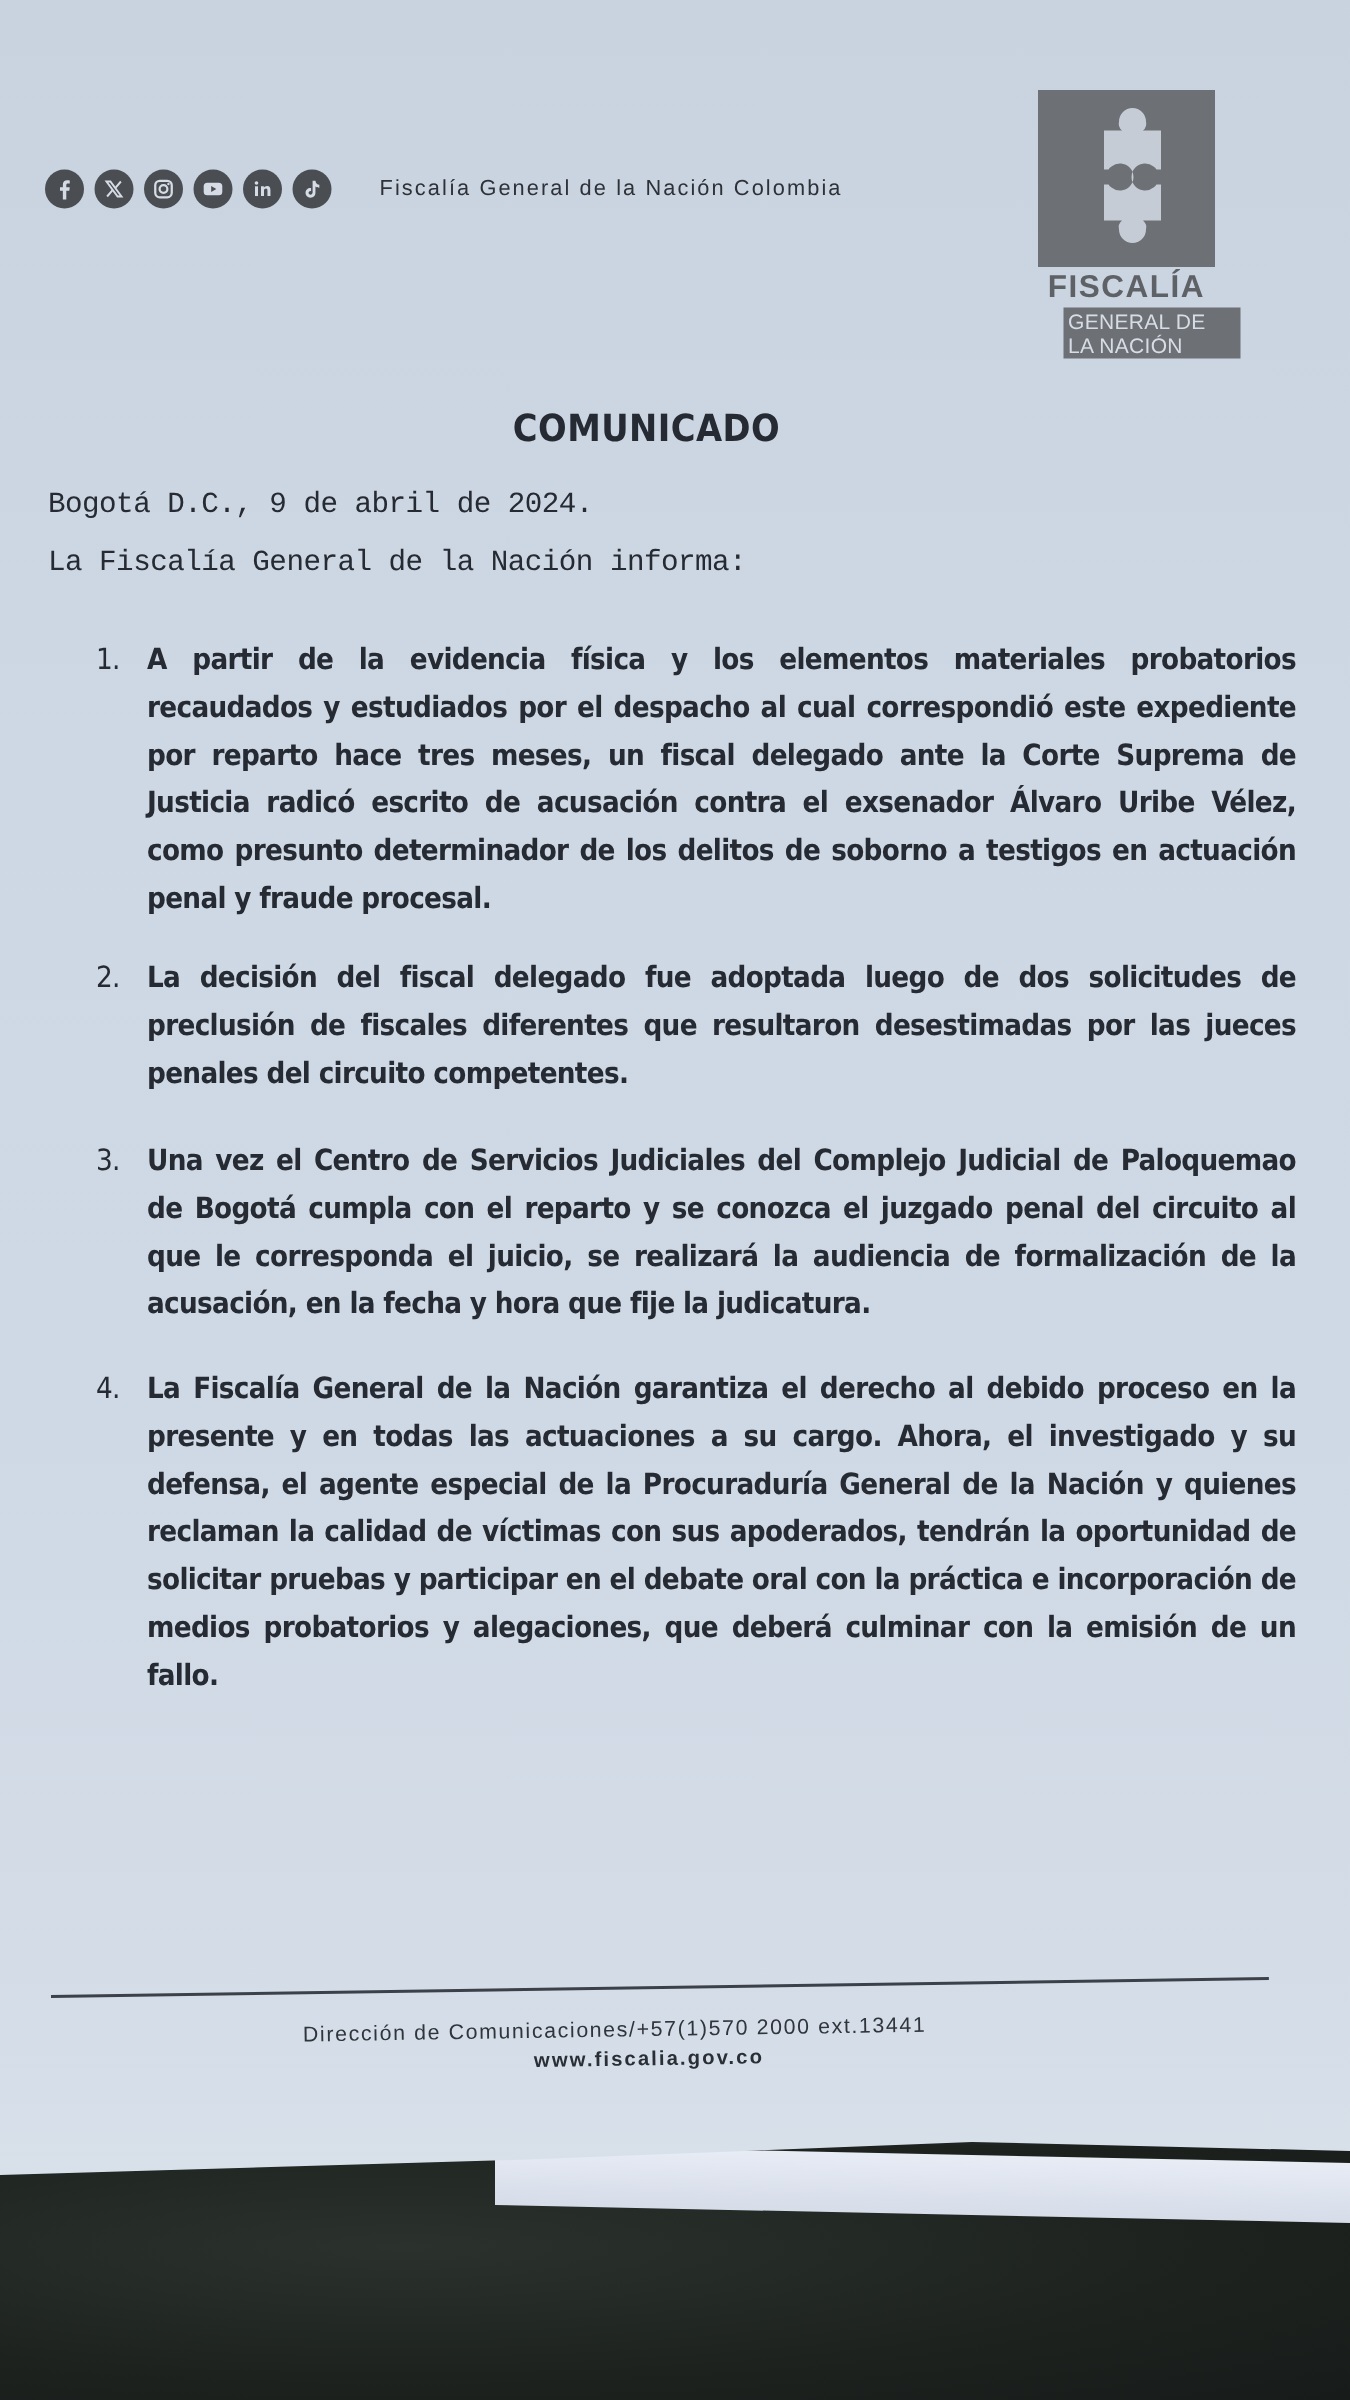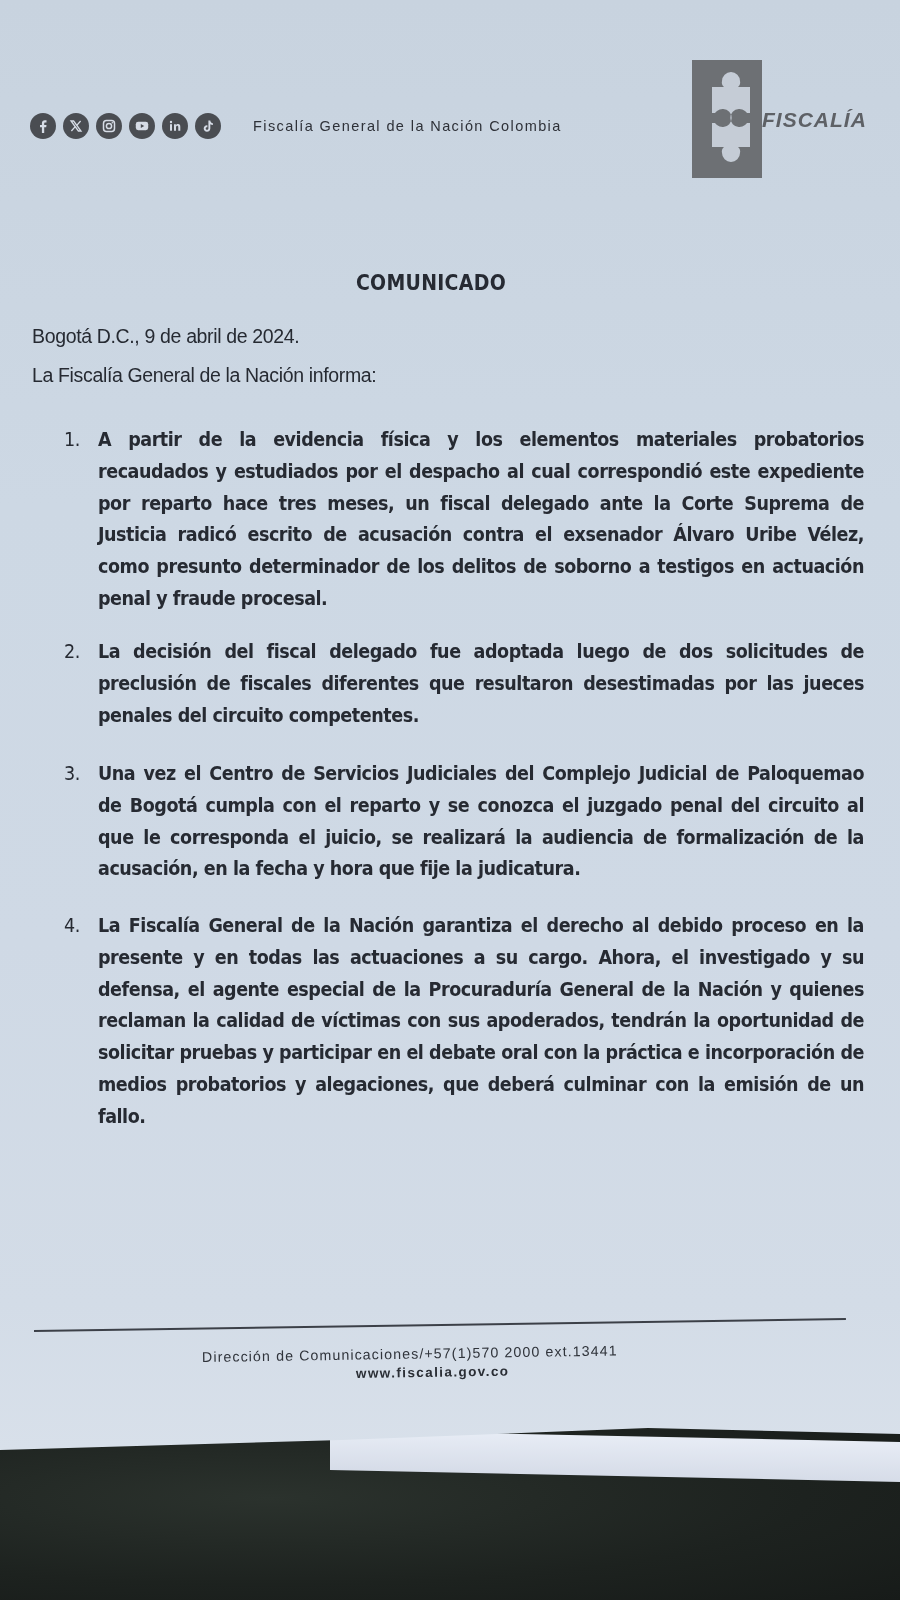--- a/index.html
+++ b/index.html
@@ -44,46 +44,46 @@
       margin-right: 7px;
     }
     .social-icon svg { width: 16px; height: 16px; }
     .header-org {
       margin-left: 25px;
       font-family: "Liberation Sans", sans-serif;
       font-size: 14.5px; letter-spacing: 1.4px; color: #2e3138;
     }
     .logo {
       position: absolute; left: 692px; top: 60px; width: 118px;
-      display: flex; align-items: center; font-style: italic;
+      display: flex; flex-direction: column; align-items: center;
     }
     .logo-square {
       width: 118px; height: 118px; background: #6d7074;
       display: flex; align-items: center; justify-content: center;
     }
     .logo-word {
       margin-top: 2px;
       font-family: "Liberation Sans", sans-serif; font-weight: bold;
       font-size: 21px; letter-spacing: 1px; color: #5e6166;
     }
     .logo-sub {
       margin-top: 1px; background: #6d7074; color: #d7dde6;
-      font-family: "Liberation Sans", sans-serif; font-size: 11px;
-      padding: 1px 3px; letter-spacing: 0.2px; width: 118px; text-align: right; margin-left: 34px;
+      font-family: "Liberation Sans", sans-serif; font-size: 14px;
+      padding: 1px 3px; letter-spacing: 0.2px; width: 118px; text-align: left; margin-left: 34px;
     }
     
     .title {
       position: absolute; left: 0; top: 271px; width: 862px; text-align: center;
       font-family: "DejaVu Sans Condensed", "DejaVu Sans", sans-serif;
-      font-weight: bold; font-size: 21px; color: #262a33; letter-spacing: 0.3px;
+      font-weight: bold; font-size: 25px; color: #262a33; letter-spacing: 0.3px;
     }
     .line-text {
       position: absolute; left: 32px;
       font-size: 19.5px; color: #262a32;
-      font-family: Liberation Sans, sans-serif;
+      font-family: Liberation Mono, monospace;
       letter-spacing: -0.35px;
     }
     .item {
       position: absolute; left: 64px; width: 800px;
       font-size: 19.5px; line-height: 31.8px; color: #262a32;
       font-family: "DejaVu Sans Condensed", "DejaVu Sans", sans-serif;
       letter-spacing: -0.45px;
       display: flex;
     }
     .item-num { width: 34px; flex: 0 0 34px; }

